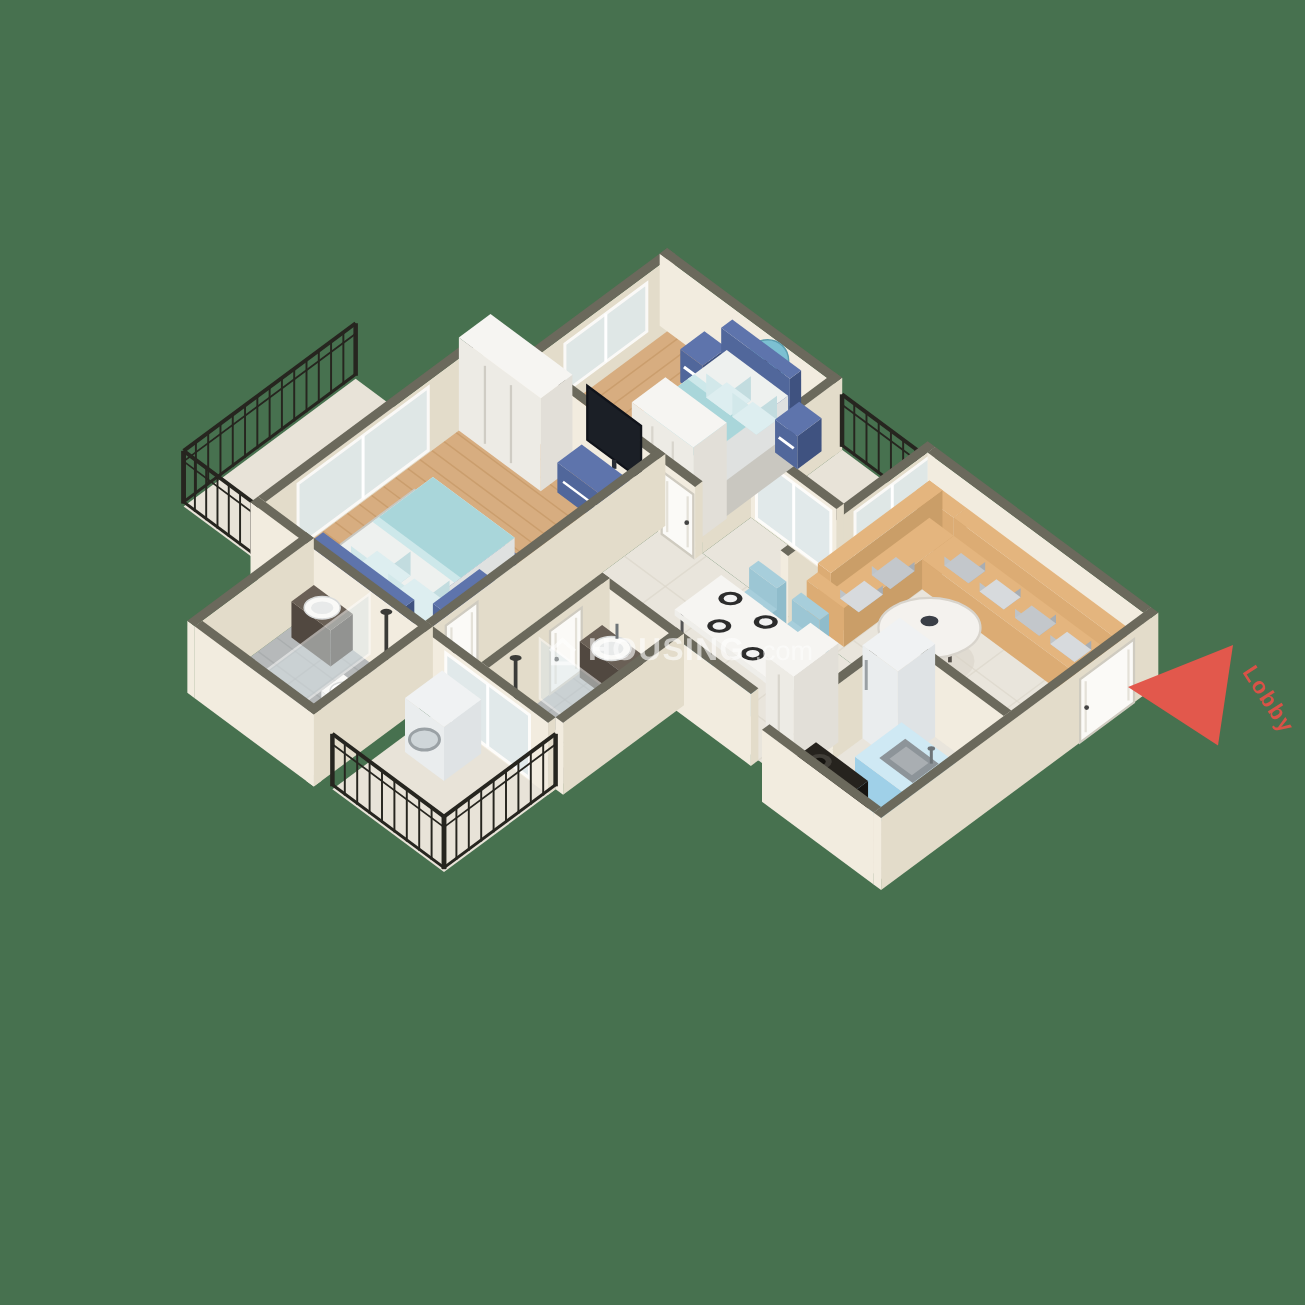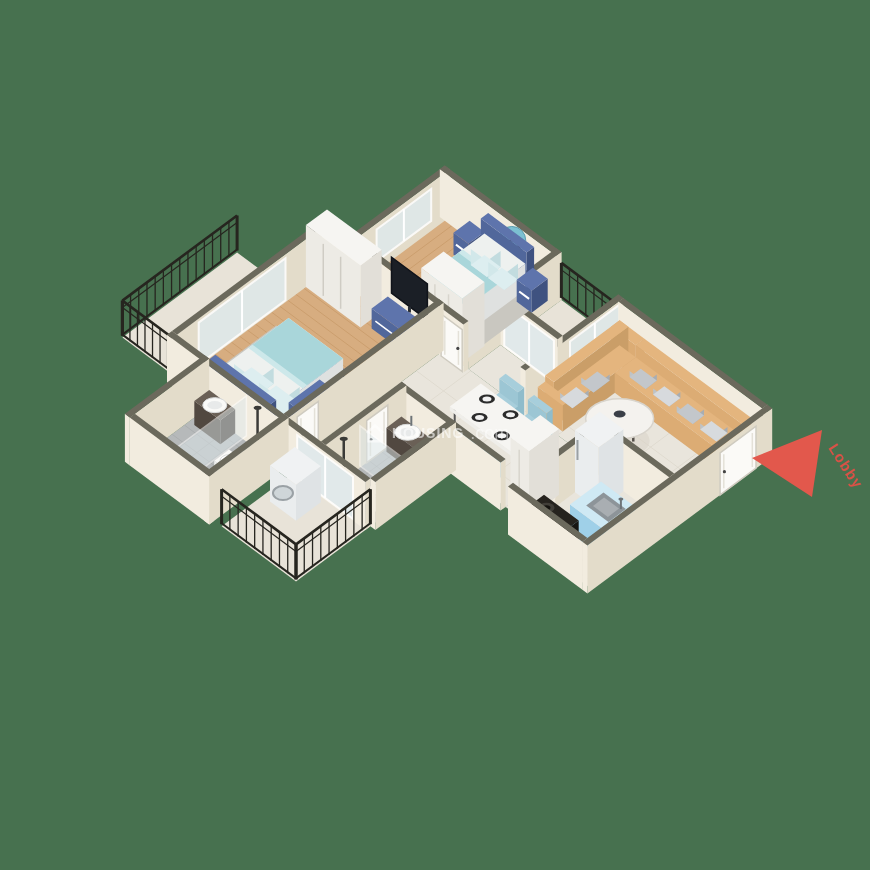--- a/index.html
+++ b/index.html
@@ -1,21 +1,21 @@
 <!DOCTYPE html>
 <html><head>
 <meta charset="utf-8">
 <style>
   html,body{margin:0;padding:0}
   body{width:870px;height:870px;overflow:hidden;font-family:"Liberation Sans",sans-serif}
   #stage{position:relative;width:870px;height:870px;background:#47714F}
   #plan-svg{position:absolute;left:0;top:0}
   .watermark{position:absolute;left:364px;top:422px;display:flex;align-items:center;gap:6px;
     opacity:.6;color:#fff;pointer-events:none}
-  .watermark .wm-text{font-size:14px;font-weight:bold;letter-spacing:1px}
+  .watermark .wm-text{font-size:21px;font-weight:bold;letter-spacing:1px}
   .watermark .wm-suffix{font-size:18px;font-weight:normal;opacity:.85;margin-left:0}
   text.lobby{font-size:15px;font-weight:bold;letter-spacing:1px}
 </style>
 </head>
 <body>
 
 <div id="stage" style="background: rgb(71, 113, 79);">
   <svg id="plan-svg" width="870" height="870" viewBox="0 0 870 870">
       <rect x="0" y="0" width="870" height="870" fill="#47714F"></rect>
       <polygon points="237.1,252.5 289.8,291.6 175.1,376.7 122.4,337.6" fill="#E8E3D8"></polygon>

